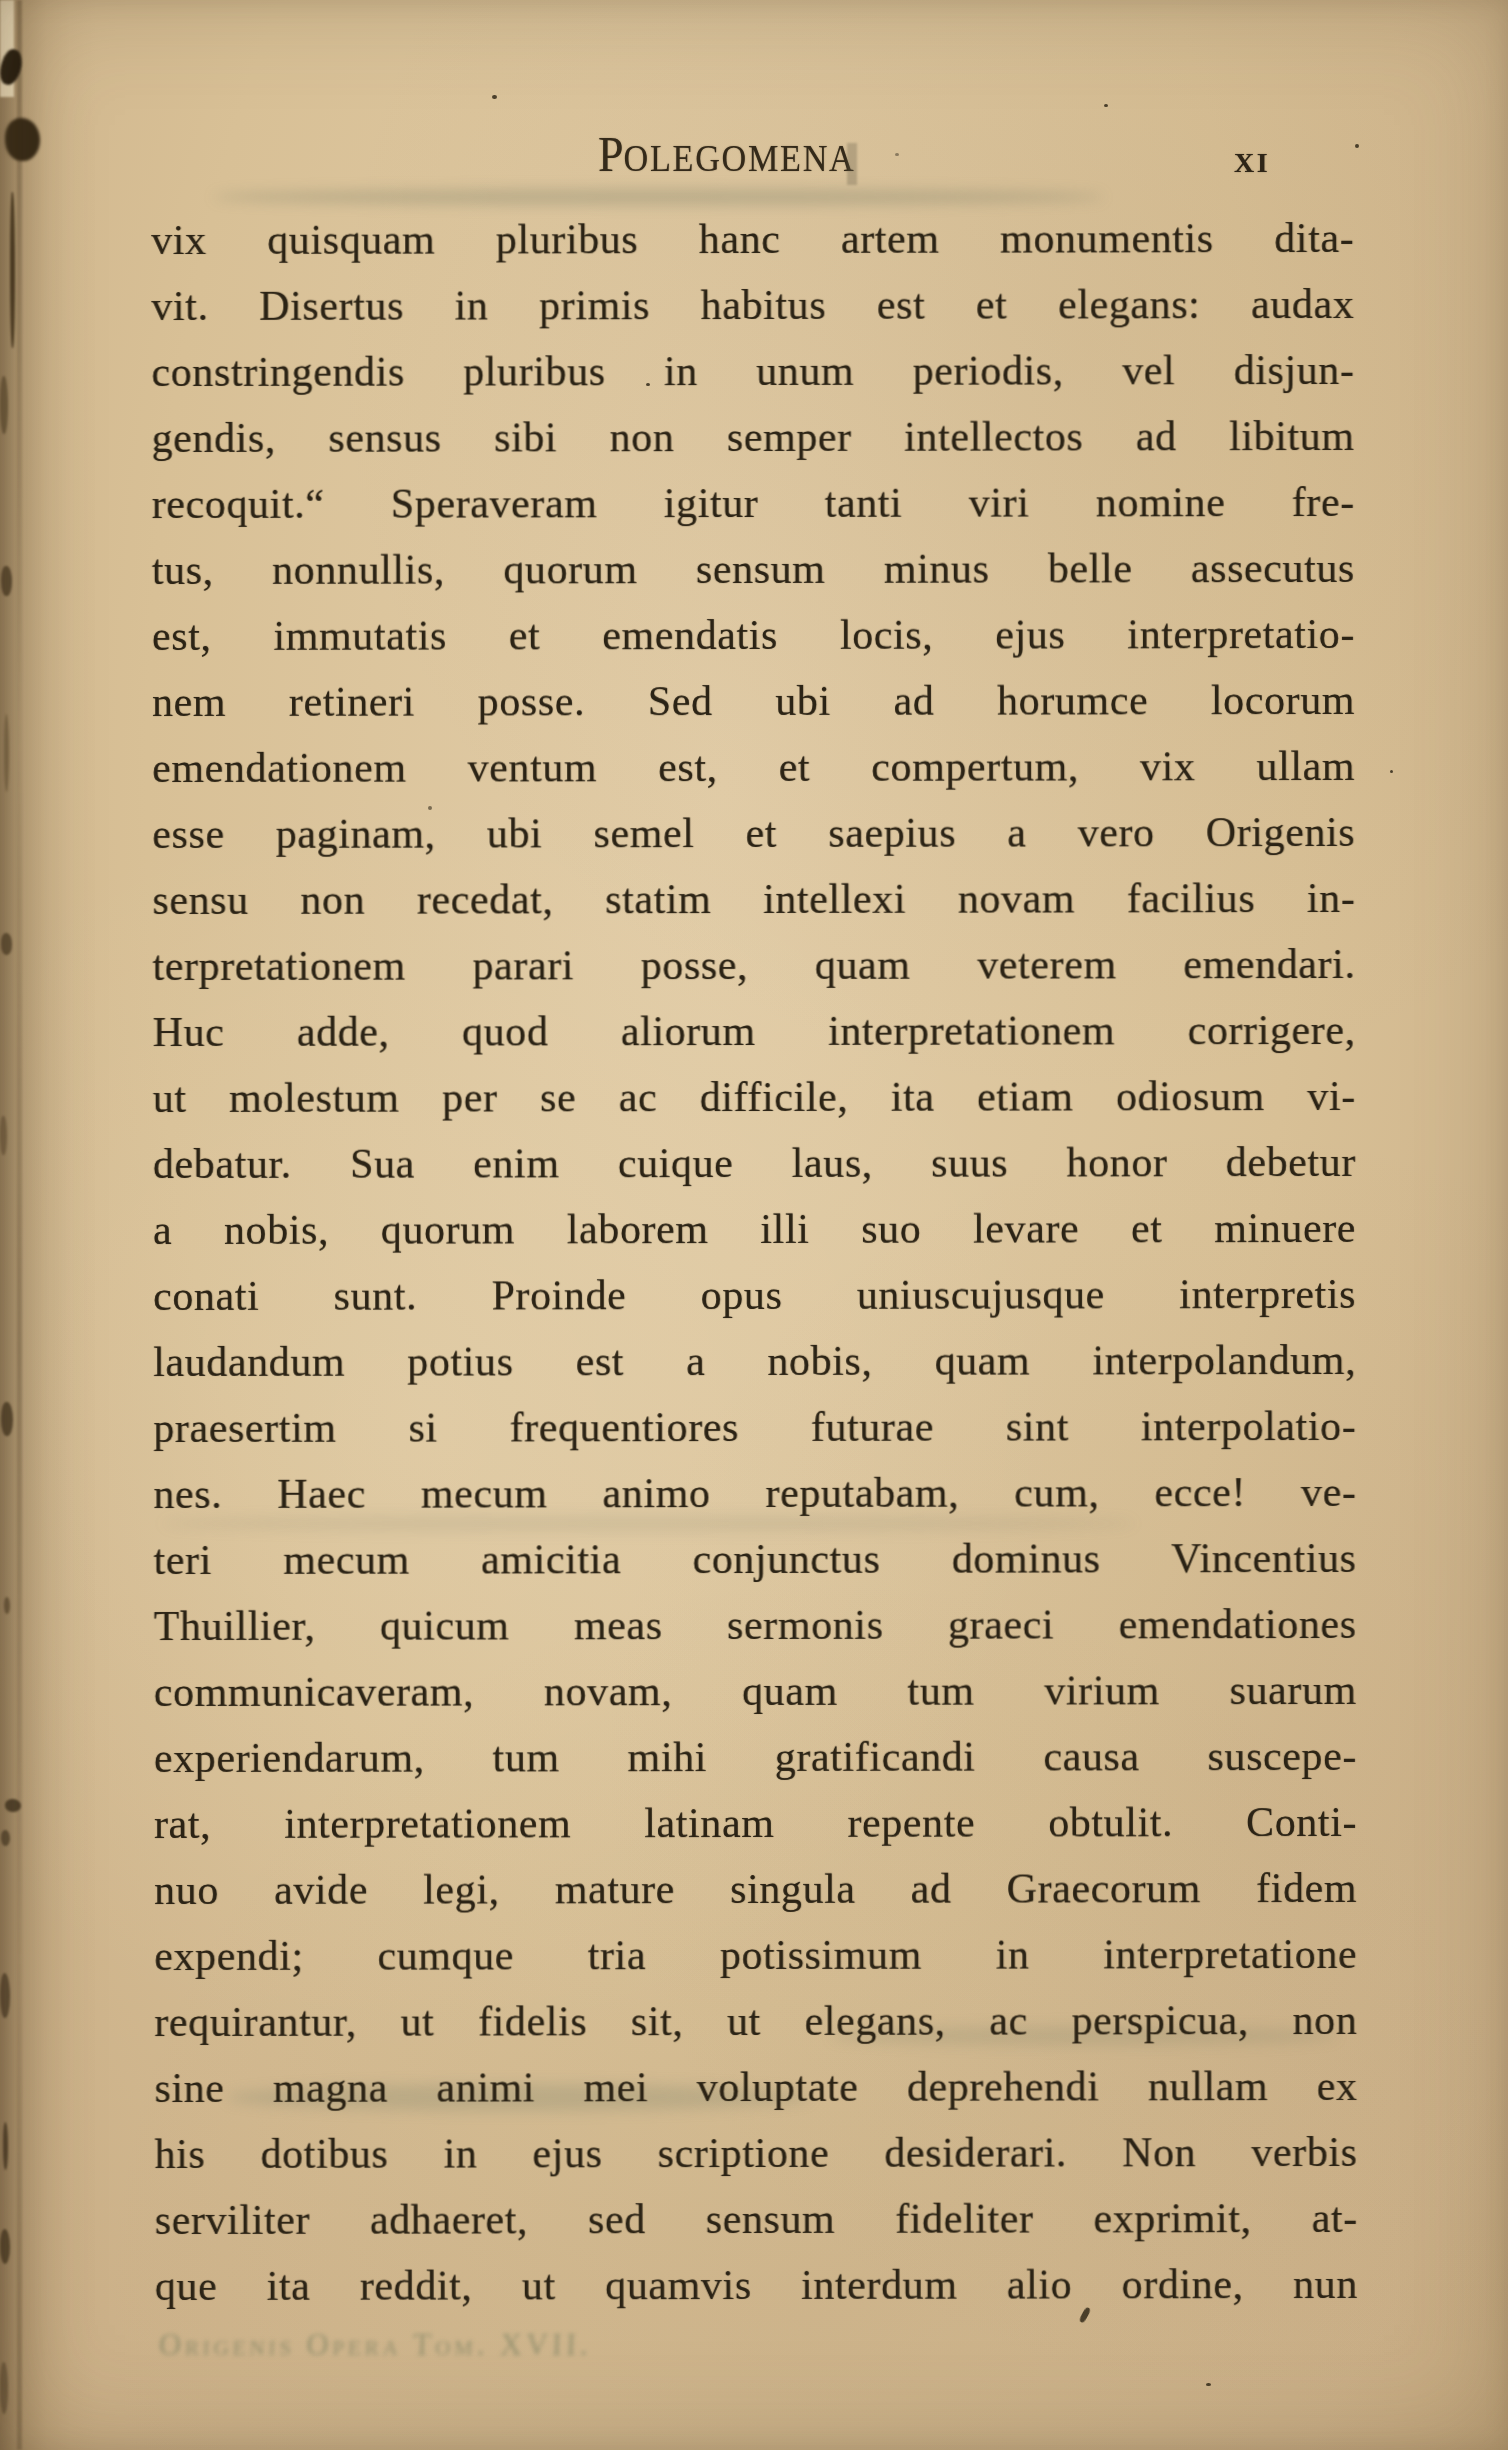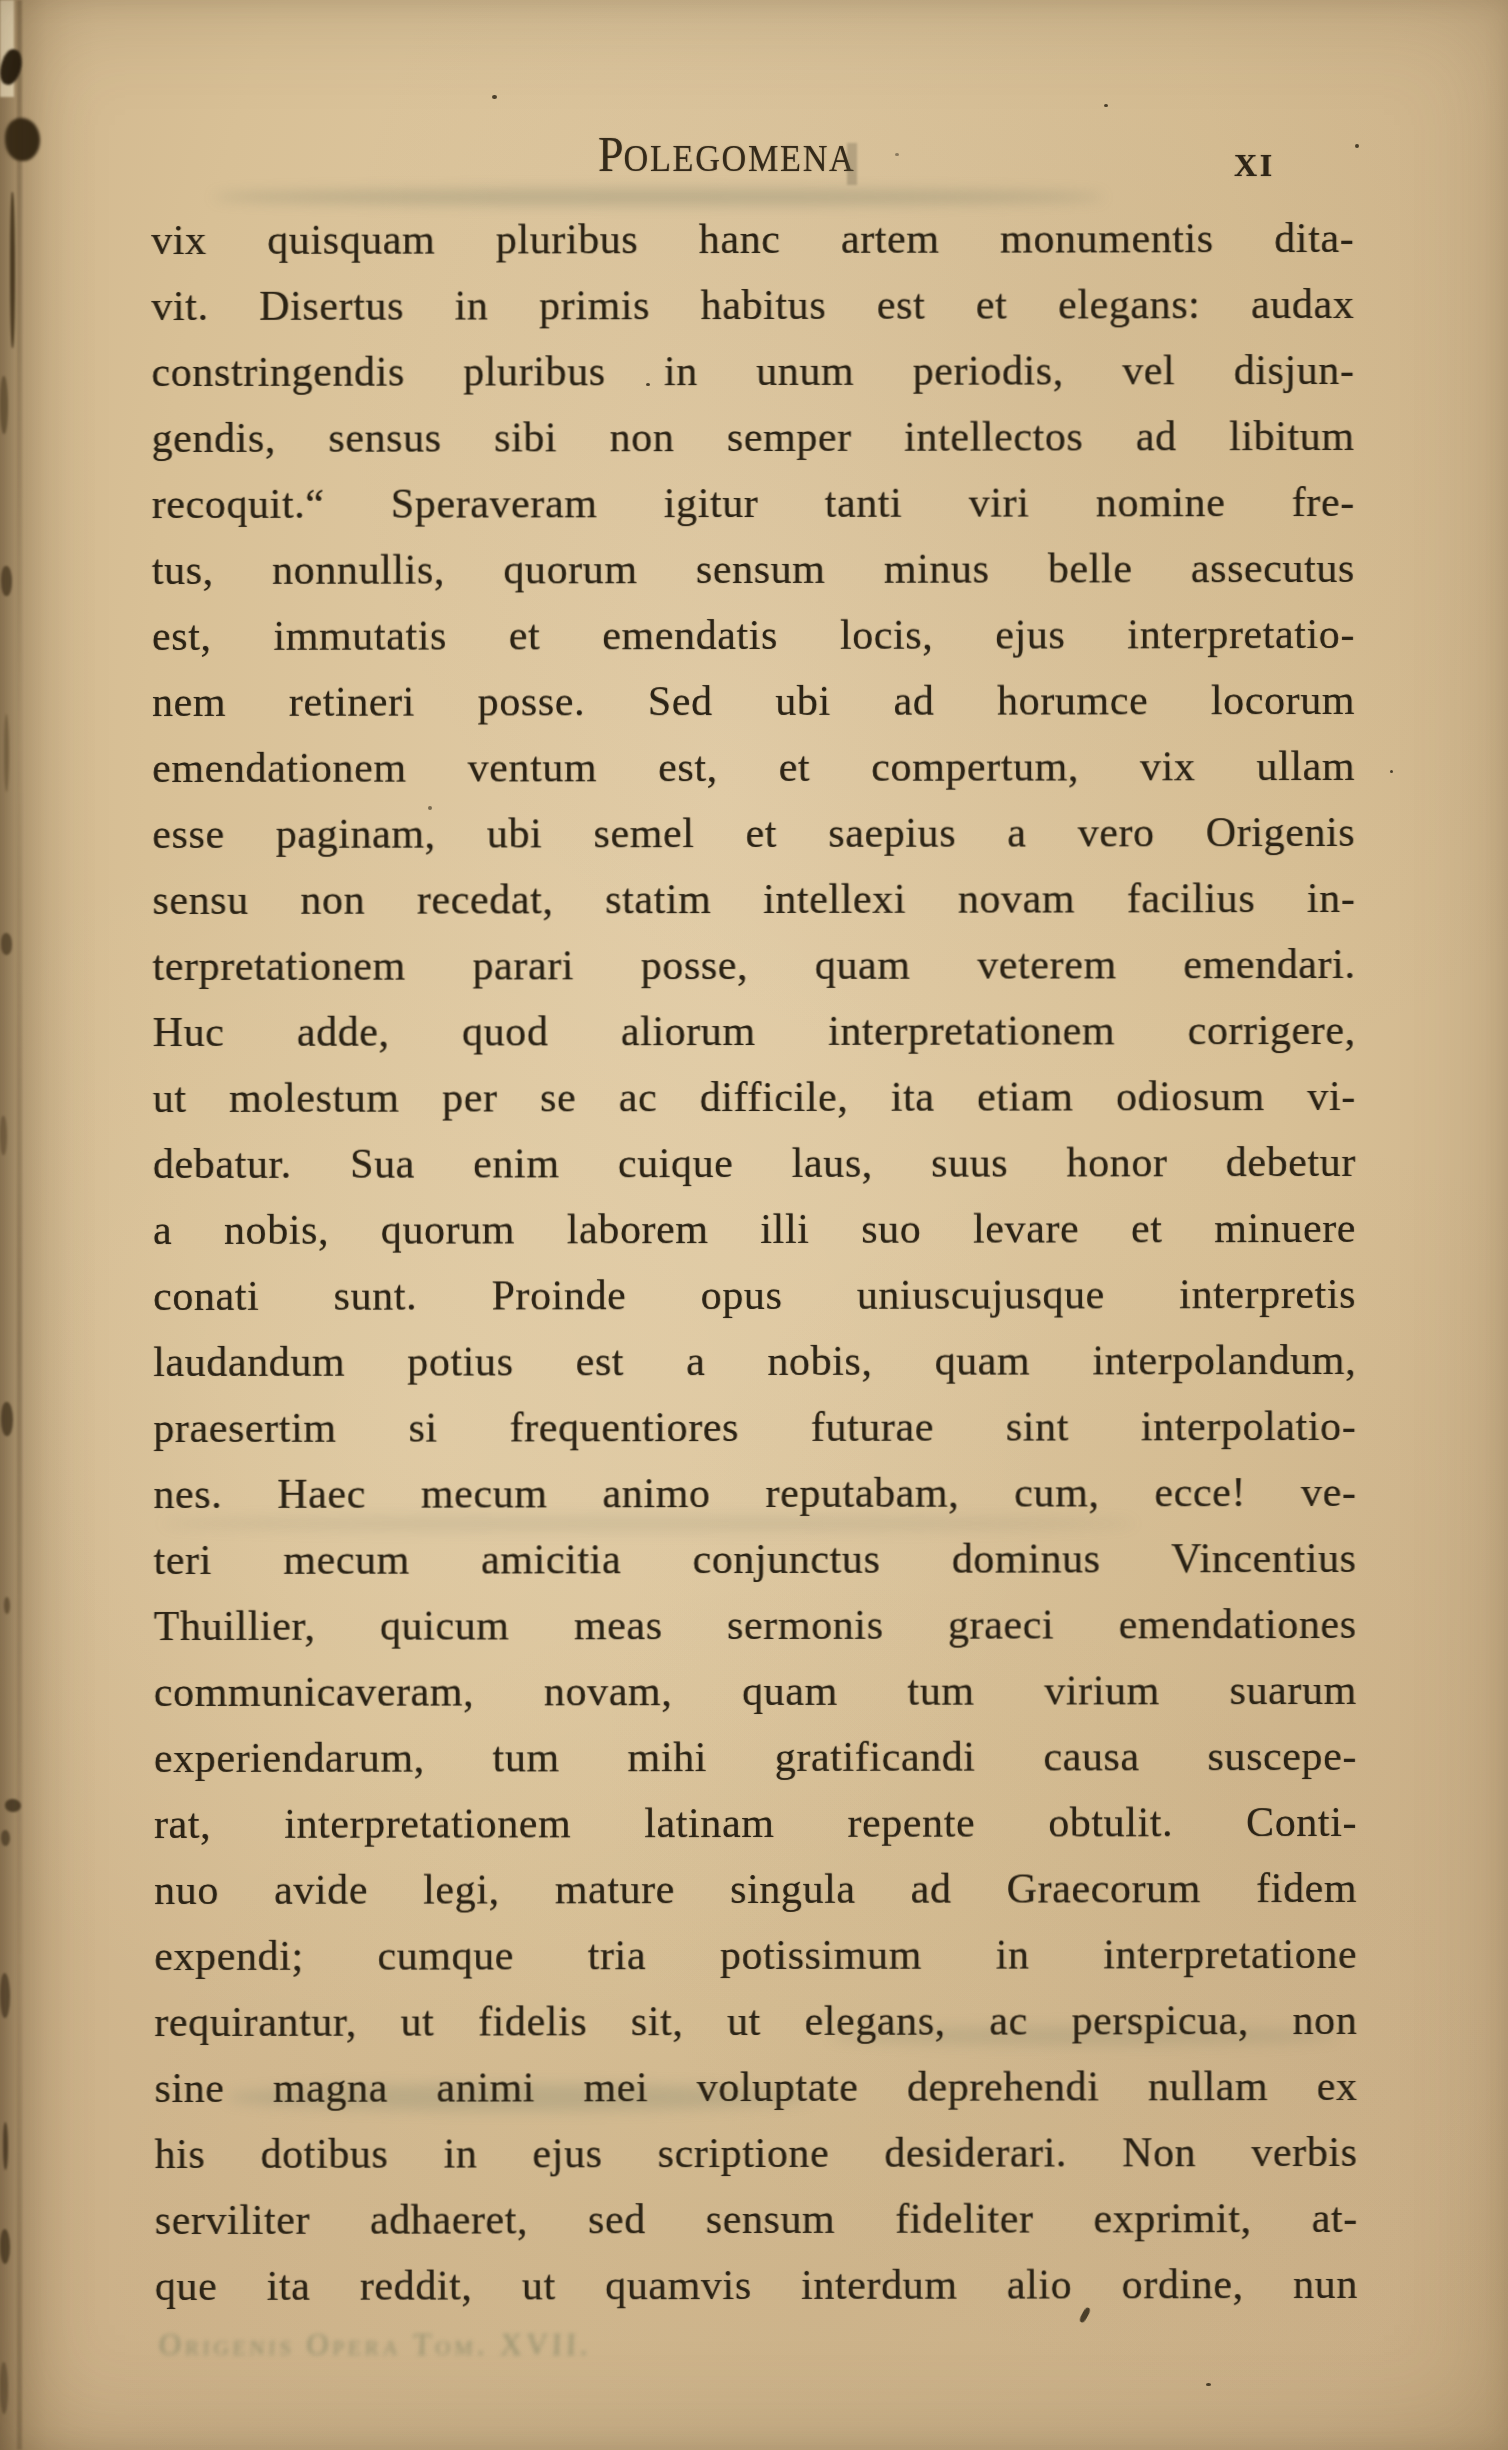--- a/index.html
+++ b/index.html
@@ -45,21 +45,21 @@
   .running-title{
     position:absolute;left:598px;top:125px;
     color:#342a1a;white-space:nowrap;
     text-shadow:0 0 1.3px rgba(52,42,26,0.55);
     transform:scaleX(0.9);transform-origin:left bottom;
   }
   .running-title .initial{font-size:51px;line-height:58px;}
   .running-title .rest{font-size:38px;line-height:58px;letter-spacing:1.9px;}
   .page-number{
     position:absolute;left:1234px;top:147px;
-    font-size:32px;font-weight:700;letter-spacing:2.6px;color:#2e2517;
+    font-size:28px;font-weight:700;letter-spacing:2.6px;color:#2e2517;
     text-shadow:0 0 1.3px rgba(46,37,23,0.5);
   }
   .title-bar-ghost{
     position:absolute;left:847px;top:143px;width:10.4px;height:42px;
     background:rgba(95,88,70,0.30);filter:blur(1.3px);
   }
   .text-block{
     position:absolute;left:153px;top:206px;width:1203px;
     font-size:42px;line-height:66px;letter-spacing:0.6px;
     color:#2b2315;

